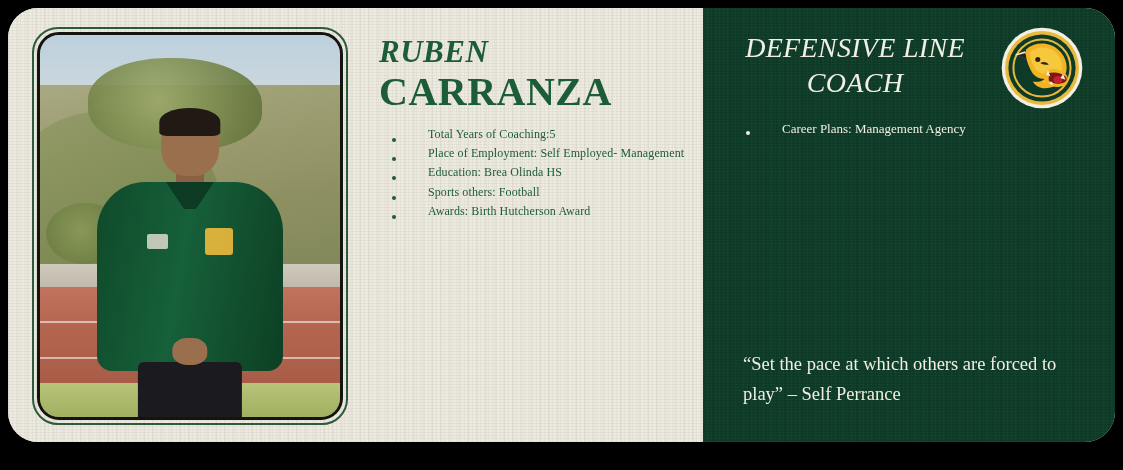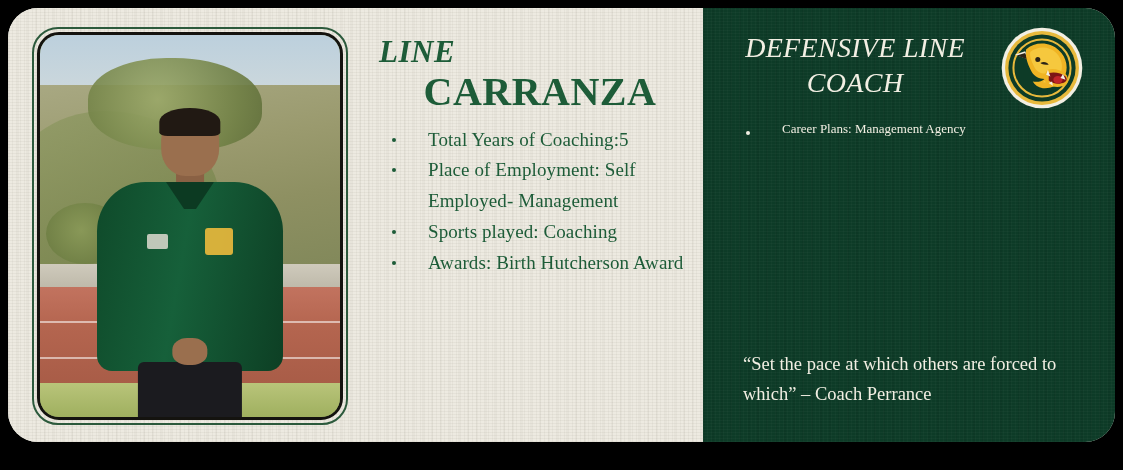--- a/index.html
+++ b/index.html
@@ -182,31 +182,30 @@
     line-height: 1.05;
     margin: 0 0 2px 8px;
   }
   .last-name {
     font-weight: 700;
     font-size: 40px;
     letter-spacing: .5px;
     color: #1d5c38;
     line-height: 1.05;
     margin: 0 0 12px 8px;
-    text-align: center;
   }
   ul.bio-list {
     list-style: none;
     margin: 0;
     padding: 0;
   }
   ul.bio-list li {
     position: relative;
     padding-left: 57px;
-    font-size: 19px;
+    font-size: 12px;
     line-height: 1.62;
     color: #1d5c38;
     letter-spacing: .1px;
   }
   ul.bio-list li::before {
     content: "";
     position: absolute;
     left: 21px;
     top: 13px;
     width: 4px;
@@ -313,26 +312,27 @@
           <div class="ph-head"></div>
           <div class="ph-hair"></div>
           <div class="ph-logo"></div>
           <div class="ph-swoosh"></div>
           <div class="ph-hands"></div>
         </div>
       </div>
     </div>
 
     <div class="bio">
-      <div class="first-name">LINE</div>
+      <div class="first-name">RUBEN</div>
       <div class="last-name">CARRANZA</div>
       <ul class="bio-list">
         <li>Total Years of Coaching:5</li>
         <li>Place of Employment: Self Employed- Management</li>
-        <li>Sports played: Coaching</li>
+        <li>Education: Brea Olinda HS</li>
+        <li>Sports others: Football</li>
         <li>Awards: Birth Hutcherson Award</li>
       </ul>
     </div>
   </div>
 
   <div class="right-panel">
 
     <div class="role-title">DEFENSIVE LINE COACH</div>
 
     <div class="team-logo">
@@ -362,16 +362,16 @@
           <circle cx="45" cy="40" r="3" fill="#2b2317"></circle>
           <path d="M48 44 C52 42 56 43 58 46 C54 46 50 46 48 44 Z" fill="#2b2317"></path>
         </g>
       </svg>
     </div>
 
     <ul class="career-list">
       <li>Career Plans: Management Agency</li>
     </ul>
 
-    <div class="quote">“Set the pace at which others are forced to which” – Coach Perrance</div>
+    <div class="quote">“Set the pace at which others are forced to play” – Self Perrance</div>
   </div>
 
 </div>
 
 </body></html>

